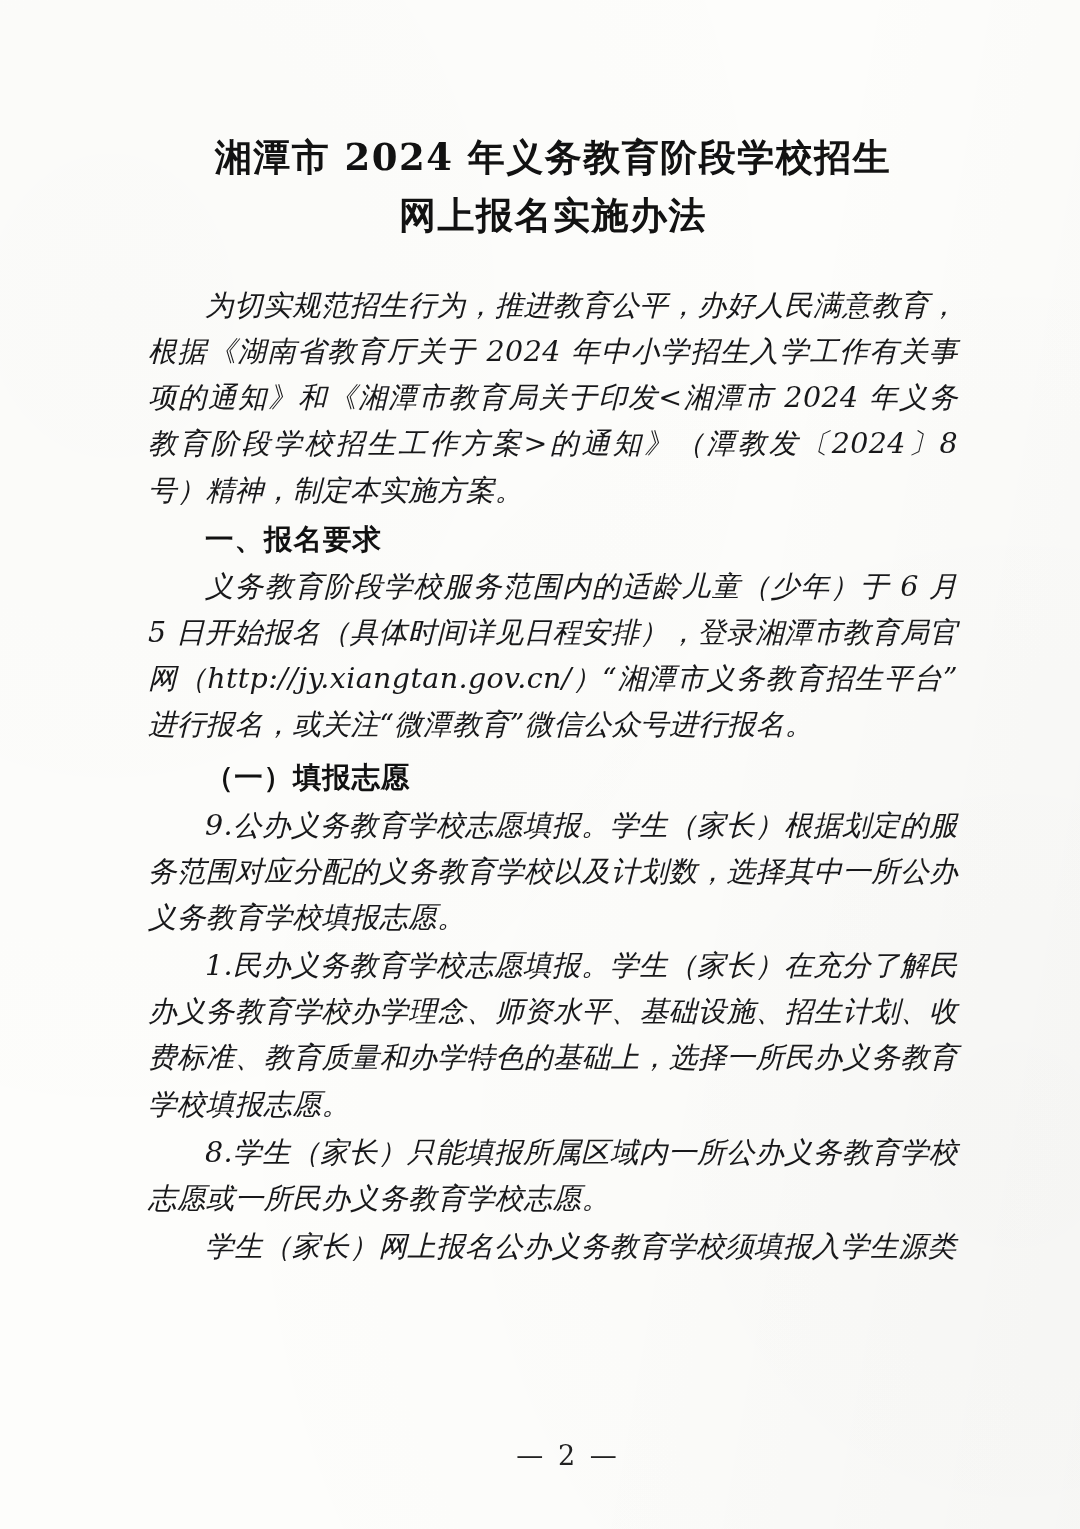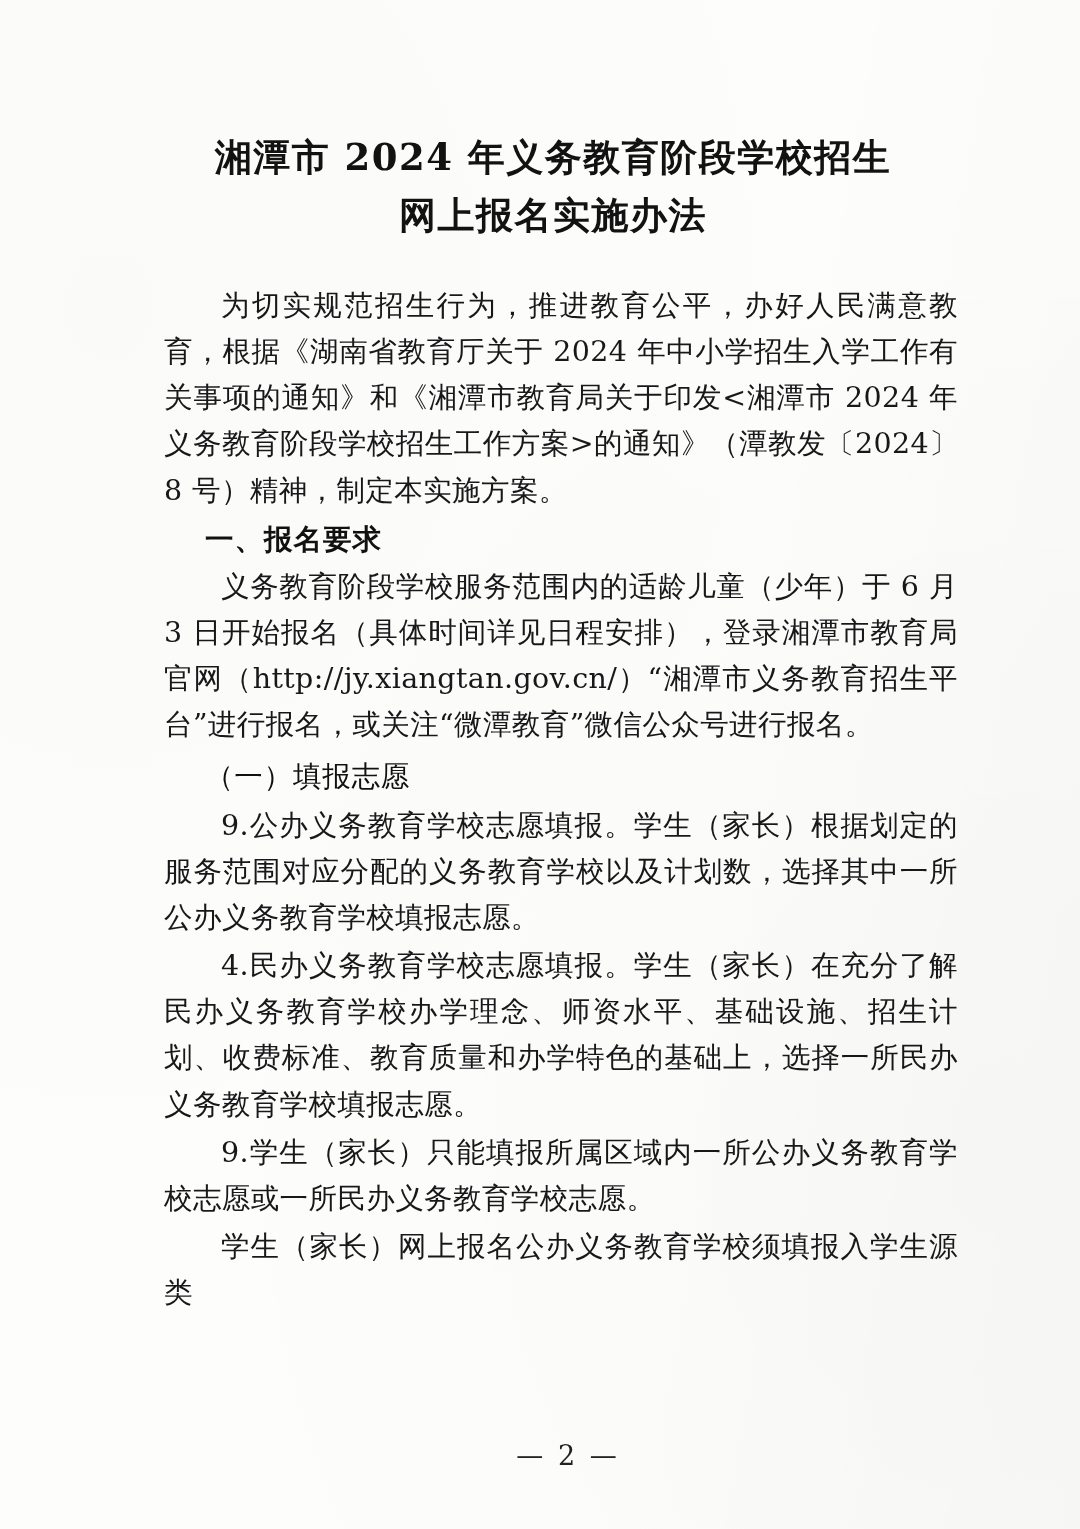--- a/index.html
+++ b/index.html
@@ -42,43 +42,44 @@
     line-height: 1.58;
     letter-spacing: 1.5px;
     color: #121212;
     margin: 0 0 38px 0;
   }
   .doc-title .line2 {
     display: block;
     text-align: center;
   }
   p.para {
-    margin: 0 0 2px 16px;
+    margin: 0 0 2px 0;
     font-size: 28.5px;
     line-height: 1.62;
     text-align: justify;
     text-justify: inter-ideograph;
     text-indent: 2em;
     letter-spacing: 0.4px;
     color: #18181a;
+    font-style: italic;
   }
   p.heading {
     margin: 0 0 2px 0;
     font-size: 28.5px;
     line-height: 1.62;
     font-weight: bold;
     text-indent: 2em;
     letter-spacing: 1px;
     color: #111;
   }
   p.subheading {
     margin: 6px 0 2px 0;
     font-size: 28.5px;
     line-height: 1.62;
-    font-weight: normal;
+    font-weight: bold;
     text-indent: 2em;
     letter-spacing: 0.8px;
     color: #111;
   }
   .page-number {
     position: absolute;
     left: 0;
     right: 0;
     bottom: 58px;
     text-align: center;
@@ -96,29 +97,29 @@
 
     <h1 class="doc-title">
       <span>湘潭市 2024 年义务教育阶段学校招生</span>
       <span class="line2">网上报名实施办法</span>
     </h1>
 
     <p class="para">为切实规范招生行为，推进教育公平，办好人民满意教育，根据《湖南省教育厅关于 2024 年中小学招生入学工作有关事项的通知》和《湘潭市教育局关于印发&lt;湘潭市 2024 年义务教育阶段学校招生工作方案&gt;的通知》（潭教发〔2024〕8 号）精神，制定本实施方案。</p>
 
     <p class="heading">一、报名要求</p>
 
-    <p class="para">义务教育阶段学校服务范围内的适龄儿童（少年）于 6 月 3 日开始报名（具体时间详见日程安排），登录湘潭市教育局官网（http://jy.xiangtan.gov.cn/）“湘潭市义务教育招生平台”进行报名，或关注“微潭教育”微信公众号进行报名。</p>
+    <p class="para">义务教育阶段学校服务范围内的适龄儿童（少年）于 6 月 5 日开始报名（具体时间详见日程安排），登录湘潭市教育局官网（http://jy.xiangtan.gov.cn/）“湘潭市义务教育招生平台”进行报名，或关注“微潭教育”微信公众号进行报名。</p>
 
     <p class="subheading">（一）填报志愿</p>
 
     <p class="para">9.公办义务教育学校志愿填报。学生（家长）根据划定的服务范围对应分配的义务教育学校以及计划数，选择其中一所公办义务教育学校填报志愿。</p>
 
-    <p class="para">4.民办义务教育学校志愿填报。学生（家长）在充分了解民办义务教育学校办学理念、师资水平、基础设施、招生计划、收费标准、教育质量和办学特色的基础上，选择一所民办义务教育学校填报志愿。</p>
+    <p class="para">1.民办义务教育学校志愿填报。学生（家长）在充分了解民办义务教育学校办学理念、师资水平、基础设施、招生计划、收费标准、教育质量和办学特色的基础上，选择一所民办义务教育学校填报志愿。</p>
 
-    <p class="para">9.学生（家长）只能填报所属区域内一所公办义务教育学校志愿或一所民办义务教育学校志愿。</p>
+    <p class="para">8.学生（家长）只能填报所属区域内一所公办义务教育学校志愿或一所民办义务教育学校志愿。</p>
 
 
     <p class="para">学生（家长）网上报名公办义务教育学校须填报入学生源类</p>
 
   </div>
 
   <div class="page-number">— 2 —</div>
 </div>
 
 </body></html>

